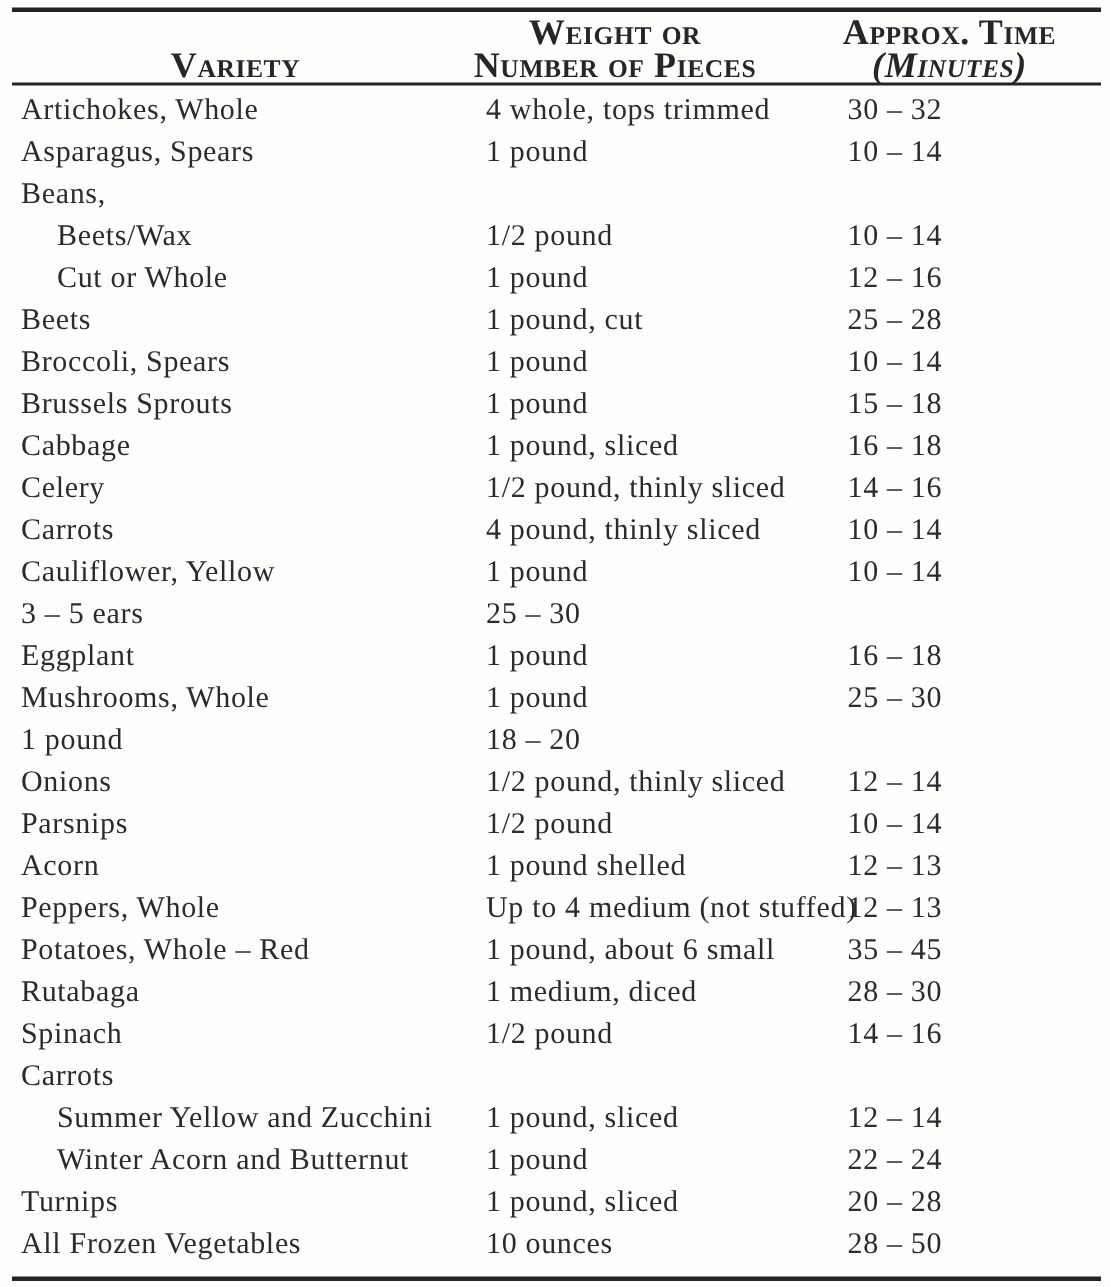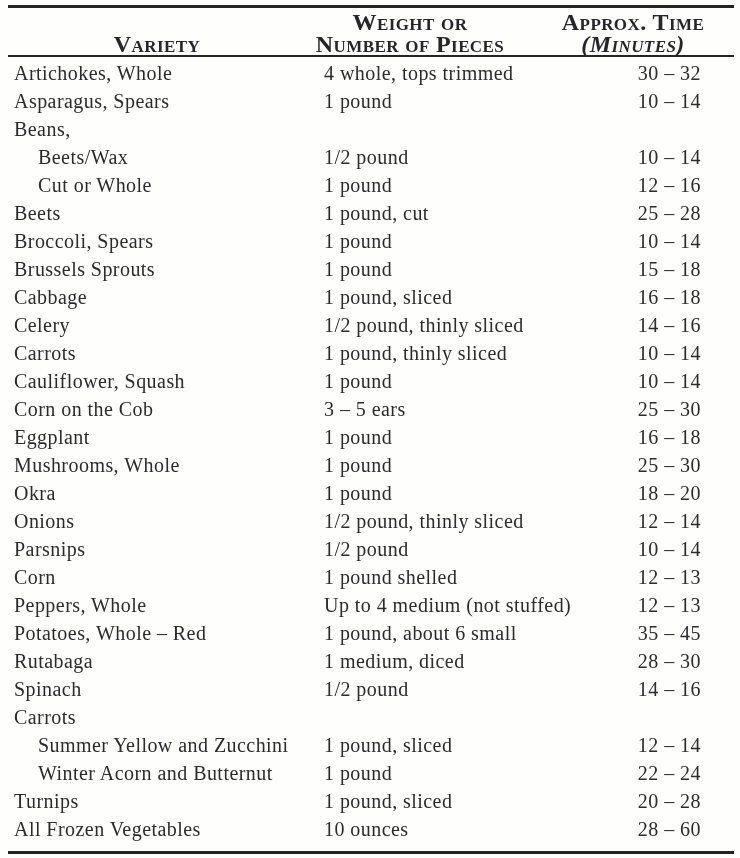--- a/index.html
+++ b/index.html
@@ -68,21 +68,21 @@
     height: 28px;
     line-height: 28px;
     padding-left: 14px;
   }
   .cell {
     font-size: 20px;
     letter-spacing: 0.45px;
     white-space: nowrap;
     overflow: visible;
   }
-  .c-time { text-align: right; }
+  .c-time { text-align: left; }
   .indent { padding-left: 24px; }
 </style>
 </head>
 <body>
 
 <div class="page">
 
   <div class="rule rule-top"></div>
 
   <div class="header-block">
@@ -151,68 +151,66 @@
   </div>
 
   <div class="row">
     <span class="cell c-variety">Celery</span>
     <span class="cell c-weight">1/2 pound, thinly sliced</span>
     <span class="cell c-time">14 – 16</span>
   </div>
 
   <div class="row">
     <span class="cell c-variety">Carrots</span>
-    <span class="cell c-weight">1 pound, thinly sliced</span>
-    <span class="cell c-time">10 – 14</span>
-  </div>
-
-  <div class="row">
-    <span class="cell c-variety">Cauliflower, Squash</span>
-    <span class="cell c-weight">1 pound</span>
-    <span class="cell c-time">10 – 14</span>
-  </div>
-
-  <div class="row">
-    <span class="cell c-variety">Corn on the Cob</span>
+    <span class="cell c-weight">4 pound, thinly sliced</span>
+    <span class="cell c-time">10 – 14</span>
+  </div>
+
+  <div class="row">
+    <span class="cell c-variety">Cauliflower, Yellow</span>
+    <span class="cell c-weight">1 pound</span>
+    <span class="cell c-time">10 – 14</span>
+  </div>
+
+  <div class="row">
     <span class="cell c-weight">3 – 5 ears</span>
     <span class="cell c-time">25 – 30</span>
   </div>
 
   <div class="row">
     <span class="cell c-variety">Eggplant</span>
     <span class="cell c-weight">1 pound</span>
     <span class="cell c-time">16 – 18</span>
   </div>
 
   <div class="row">
     <span class="cell c-variety">Mushrooms, Whole</span>
     <span class="cell c-weight">1 pound</span>
     <span class="cell c-time">25 – 30</span>
   </div>
 
   <div class="row">
-    <span class="cell c-variety">Okra</span>
     <span class="cell c-weight">1 pound</span>
     <span class="cell c-time">18 – 20</span>
   </div>
 
   <div class="row">
     <span class="cell c-variety">Onions</span>
     <span class="cell c-weight">1/2 pound, thinly sliced</span>
     <span class="cell c-time">12 – 14</span>
   </div>
 
   <div class="row">
     <span class="cell c-variety">Parsnips</span>
     <span class="cell c-weight">1/2 pound</span>
     <span class="cell c-time">10 – 14</span>
   </div>
 
   <div class="row">
-    <span class="cell c-variety">Corn</span>
+    <span class="cell c-variety">Acorn</span>
     <span class="cell c-weight">1 pound shelled</span>
     <span class="cell c-time">12 – 13</span>
   </div>
 
   <div class="row">
     <span class="cell c-variety">Peppers, Whole</span>
     <span class="cell c-weight">Up to 4 medium (not stuffed)</span>
     <span class="cell c-time">12 – 13</span>
   </div>
 
@@ -254,19 +252,19 @@
 
   <div class="row">
     <span class="cell c-variety">Turnips</span>
     <span class="cell c-weight">1 pound, sliced</span>
     <span class="cell c-time">20 – 28</span>
   </div>
 
   <div class="row">
     <span class="cell c-variety">All Frozen Vegetables</span>
     <span class="cell c-weight">10 ounces</span>
-    <span class="cell c-time">28 – 60</span>
+    <span class="cell c-time">28 – 50</span>
   </div>
 </div>
 
   <div class="rule rule-bottom"></div>
 
 </div>
 
 </body></html>

